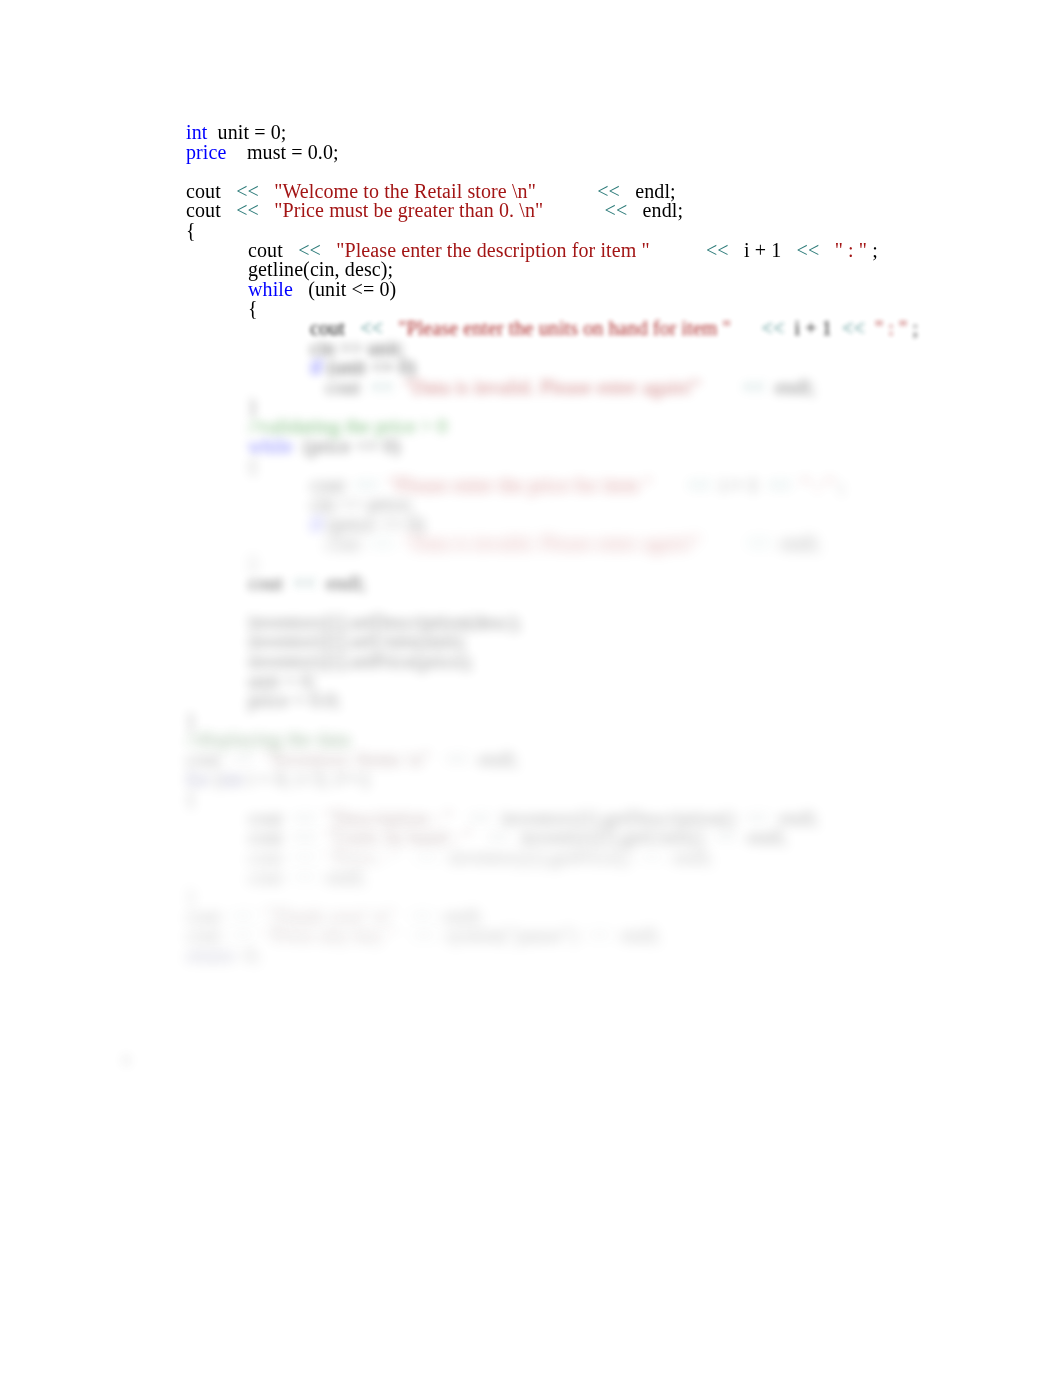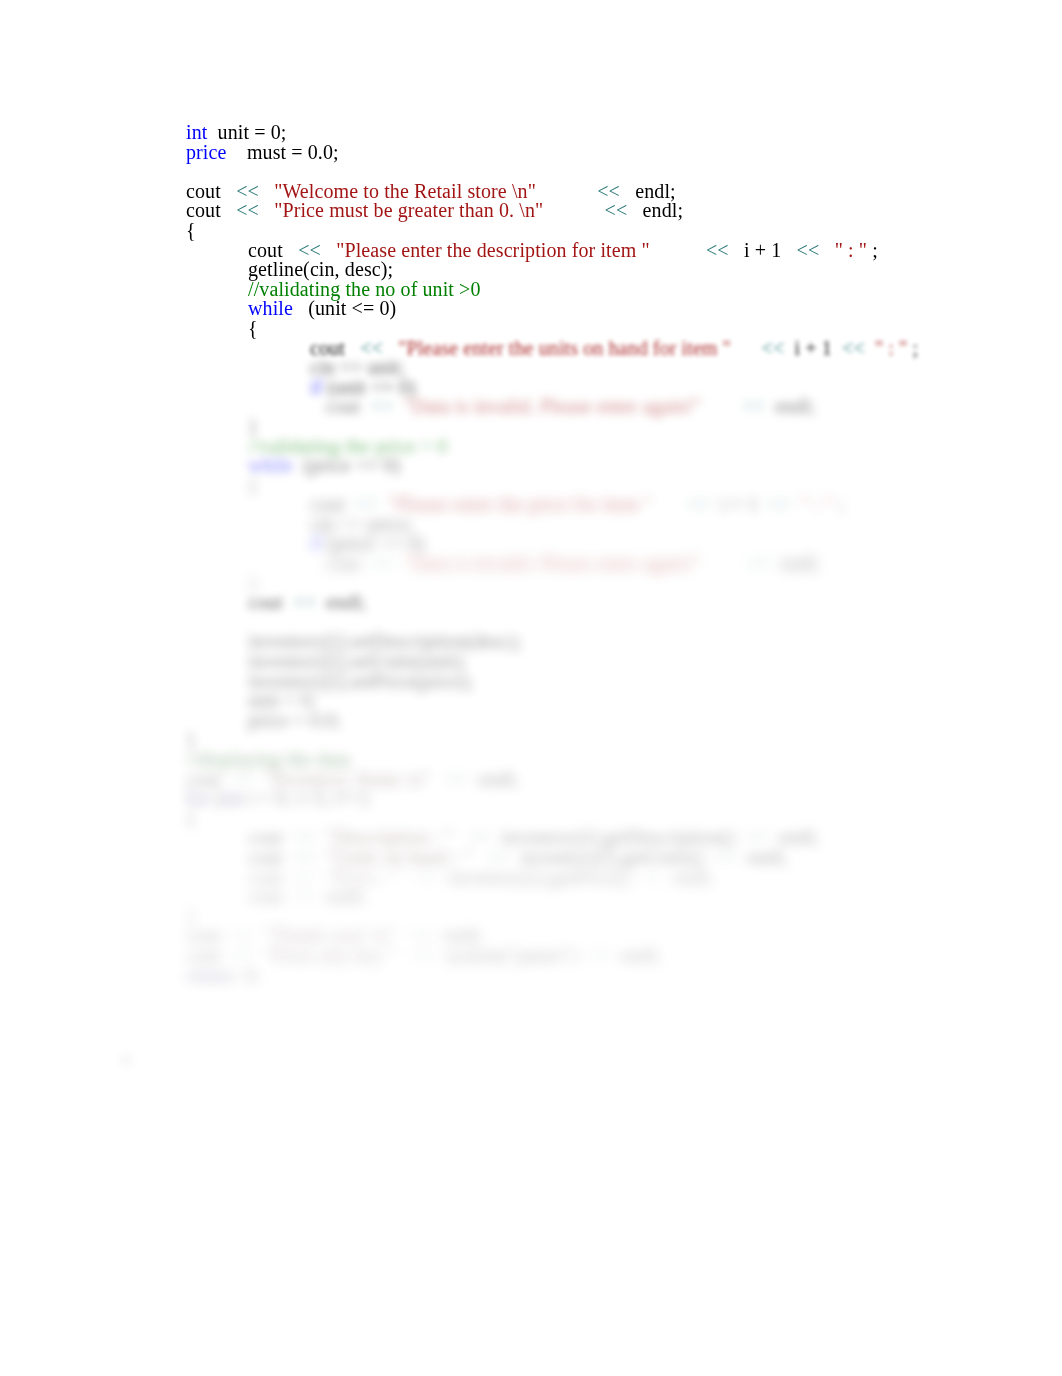--- a/index.html
+++ b/index.html
@@ -78,21 +78,20 @@
 
   <div id="code">
       <div class="line b0"><span class="kw">int</span><span class="pln">  unit = 0;</span></div>
       <div class="line b0"><span class="kw">price</span><span class="pln">    must = 0.0;</span></div>
       <div class="line b0 blank">&nbsp;</div>
       <div class="line b0"><span class="pln">cout   </span><span class="op">&lt;&lt;</span><span class="pln">   </span><span class="str">"Welcome to the Retail store \n"</span><span class="pln">            </span><span class="op">&lt;&lt;</span><span class="pln">   endl;</span></div>
       <div class="line b0"><span class="pln">cout   </span><span class="op">&lt;&lt;</span><span class="pln">   </span><span class="str">"Price must be greater than 0. \n"</span><span class="pln">            </span><span class="op">&lt;&lt;</span><span class="pln">   endl;</span></div>
       <div class="line b0"><span class="pln">{</span></div>
       <div class="line b0"><span style="display: inline-block; width: 62px;"></span><span class="pln">cout   </span><span class="op">&lt;&lt;</span><span class="pln">   </span><span class="str">"Please enter the description for item "</span><span class="pln">           </span><span class="op">&lt;&lt;</span><span class="pln">   i + 1   </span><span class="op">&lt;&lt;</span><span class="pln">   </span><span class="str">" : "</span><span class="pln"> ;</span></div>
       <div class="line b0"><span style="display: inline-block; width: 62px;"></span><span class="pln">getline(cin, desc);</span></div>
-      <div class="line b0"><span style="display: inline-block; width: 62px;"></span><span class="cmt">//validating the no of unit &gt;0</span></div>
       <div class="line b0"><span style="display: inline-block; width: 62px;"></span><span class="kw">while</span><span class="pln">   (unit &lt;= 0)</span></div>
       <div class="line b0"><span style="display: inline-block; width: 62px;"></span><span class="pln">{</span></div>
       <div class="line b1"><span style="display: inline-block; width: 124px;"></span><span class="pln">cout   </span><span class="op">&lt;&lt;</span><span class="pln">   </span><span class="str">"Please enter the units on hand for item "</span><span class="pln">      </span><span class="op">&lt;&lt;</span><span class="pln">  i + 1  </span><span class="op">&lt;&lt;</span><span class="pln">  </span><span class="str">" : "</span><span class="pln"> ;</span></div>
       <div class="line b3"><span style="display: inline-block; width: 124px;"></span><span class="pln">cin &gt;&gt; unit;</span></div>
       <div class="line b3"><span style="display: inline-block; width: 124px;"></span><span class="kw">if</span><span class="pln"> (unit &lt;= 0)</span></div>
       <div class="line b4"><span style="display: inline-block; width: 139.5px;"></span><span class="pln">cout  </span><span class="op">&lt;&lt;</span><span class="pln">  </span><span class="str">"Data is invalid. Please enter again!"</span><span class="pln">        </span><span class="op">&lt;&lt;</span><span class="pln">  endl;</span></div>
       <div class="line b4"><span style="display: inline-block; width: 62px;"></span><span class="pln">}</span></div>
       <div class="line b4"><span style="display: inline-block; width: 62px;"></span><span class="cmt">//validating the price &gt; 0</span></div>
       <div class="line b4"><span style="display: inline-block; width: 62px;"></span><span class="kw">while</span><span class="pln">  (price &lt;= 0)</span></div>
       <div class="line b5"><span style="display: inline-block; width: 62px;"></span><span class="pln">{</span></div>

